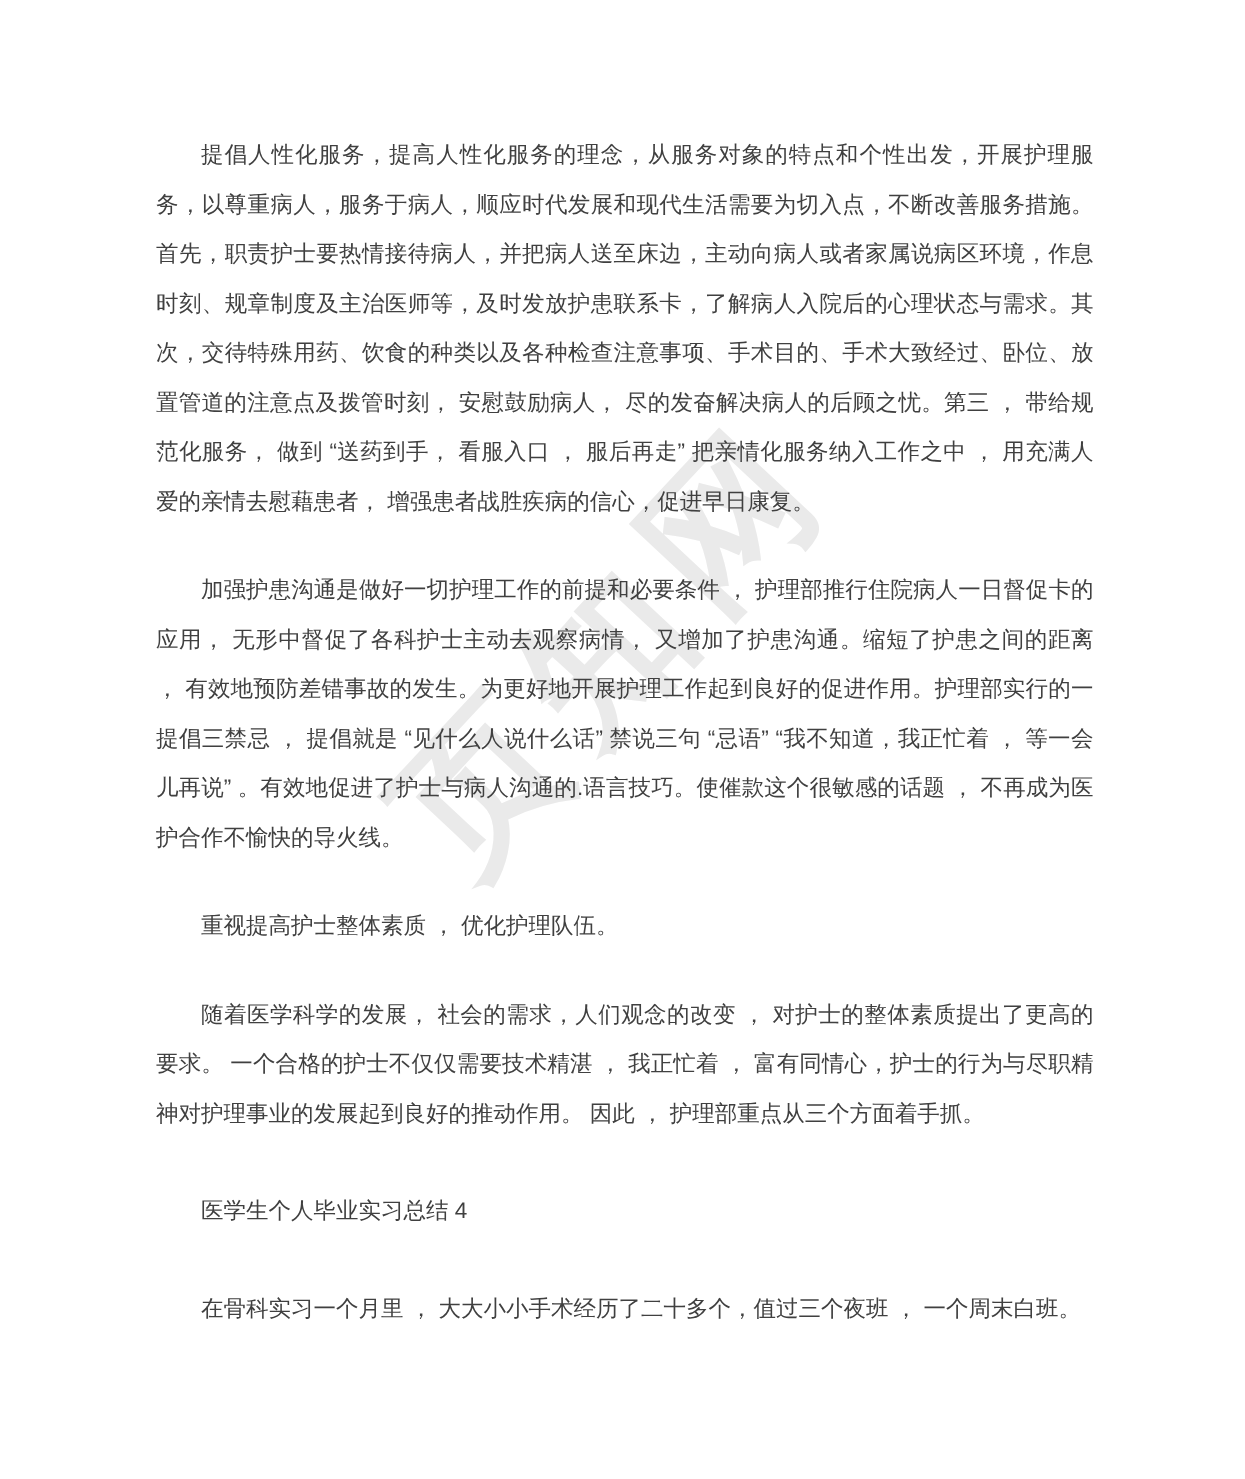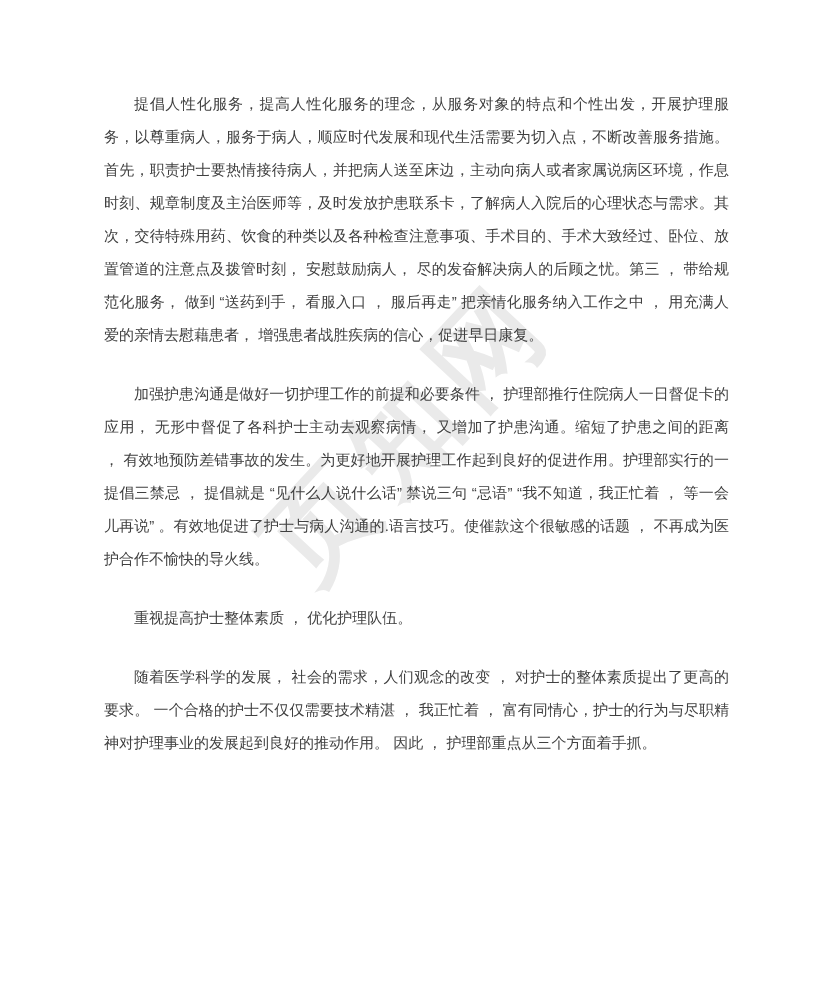--- a/index.html
+++ b/index.html
@@ -57,15 +57,17 @@
 
   <div class="content">
     <p class="body-para">提倡人性化服务，提高人性化服务的理念，从服务对象的特点和个性出发，开展护理服务，以尊重病人，服务于病人，顺应时代发展和现代生活需要为切入点，不断改善服务措施。首先，职责护士要热情接待病人，并把病人送至床边，主动向病人或者家属说病区环境，作息时刻、规章制度及主治医师等，及时发放护患联系卡，了解病人入院后的心理状态与需求。其次，交待特殊用药、饮食的种类以及各种检查注意事项、手术目的、手术大致经过、卧位、放置管道的注意点及拨管时刻， 安慰鼓励病人， 尽的发奋解决病人的后顾之忧。第三 ， 带给规范化服务， 做到 “送药到手， 看服入口 ， 服后再走” 把亲情化服务纳入工作之中 ， 用充满人爱的亲情去慰藉患者， 增强患者战胜疾病的信心，促进早日康复。</p>
 
     <p class="body-para">加强护患沟通是做好一切护理工作的前提和必要条件 ， 护理部推行住院病人一日督促卡的应用， 无形中督促了各科护士主动去观察病情， 又增加了护患沟通。缩短了护患之间的距离 ， 有效地预防差错事故的发生。为更好地开展护理工作起到良好的促进作用。护理部实行的一提倡三禁忌 ， 提倡就是 “见什么人说什么话” 禁说三句 “忌语”  “我不知道，我正忙着 ， 等一会儿再说” 。有效地促进了护士与病人沟通的.语言技巧。使催款这个很敏感的话题 ， 不再成为医护合作不愉快的导火线。</p>
 
     <p class="body-para">重视提高护士整体素质 ， 优化护理队伍。</p>
 
     <p class="body-para">随着医学科学的发展， 社会的需求，人们观念的改变 ， 对护士的整体素质提出了更高的要求。 一个合格的护士不仅仅需要技术精湛 ， 我正忙着 ， 富有同情心，护士的行为与尽职精神对护理事业的发展起到良好的推动作用。 因此 ， 护理部重点从三个方面着手抓。</p>
 
+    <p class="body-para section-heading">医学生个人毕业实习总结 4</p>
 
+    <p class="body-para">在骨科实习一个月里 ， 大大小小手术经历了二十多个，值过三个夜班 ， 一个周末白班。</p>
   </div>
 </div>
 
 </body></html>

